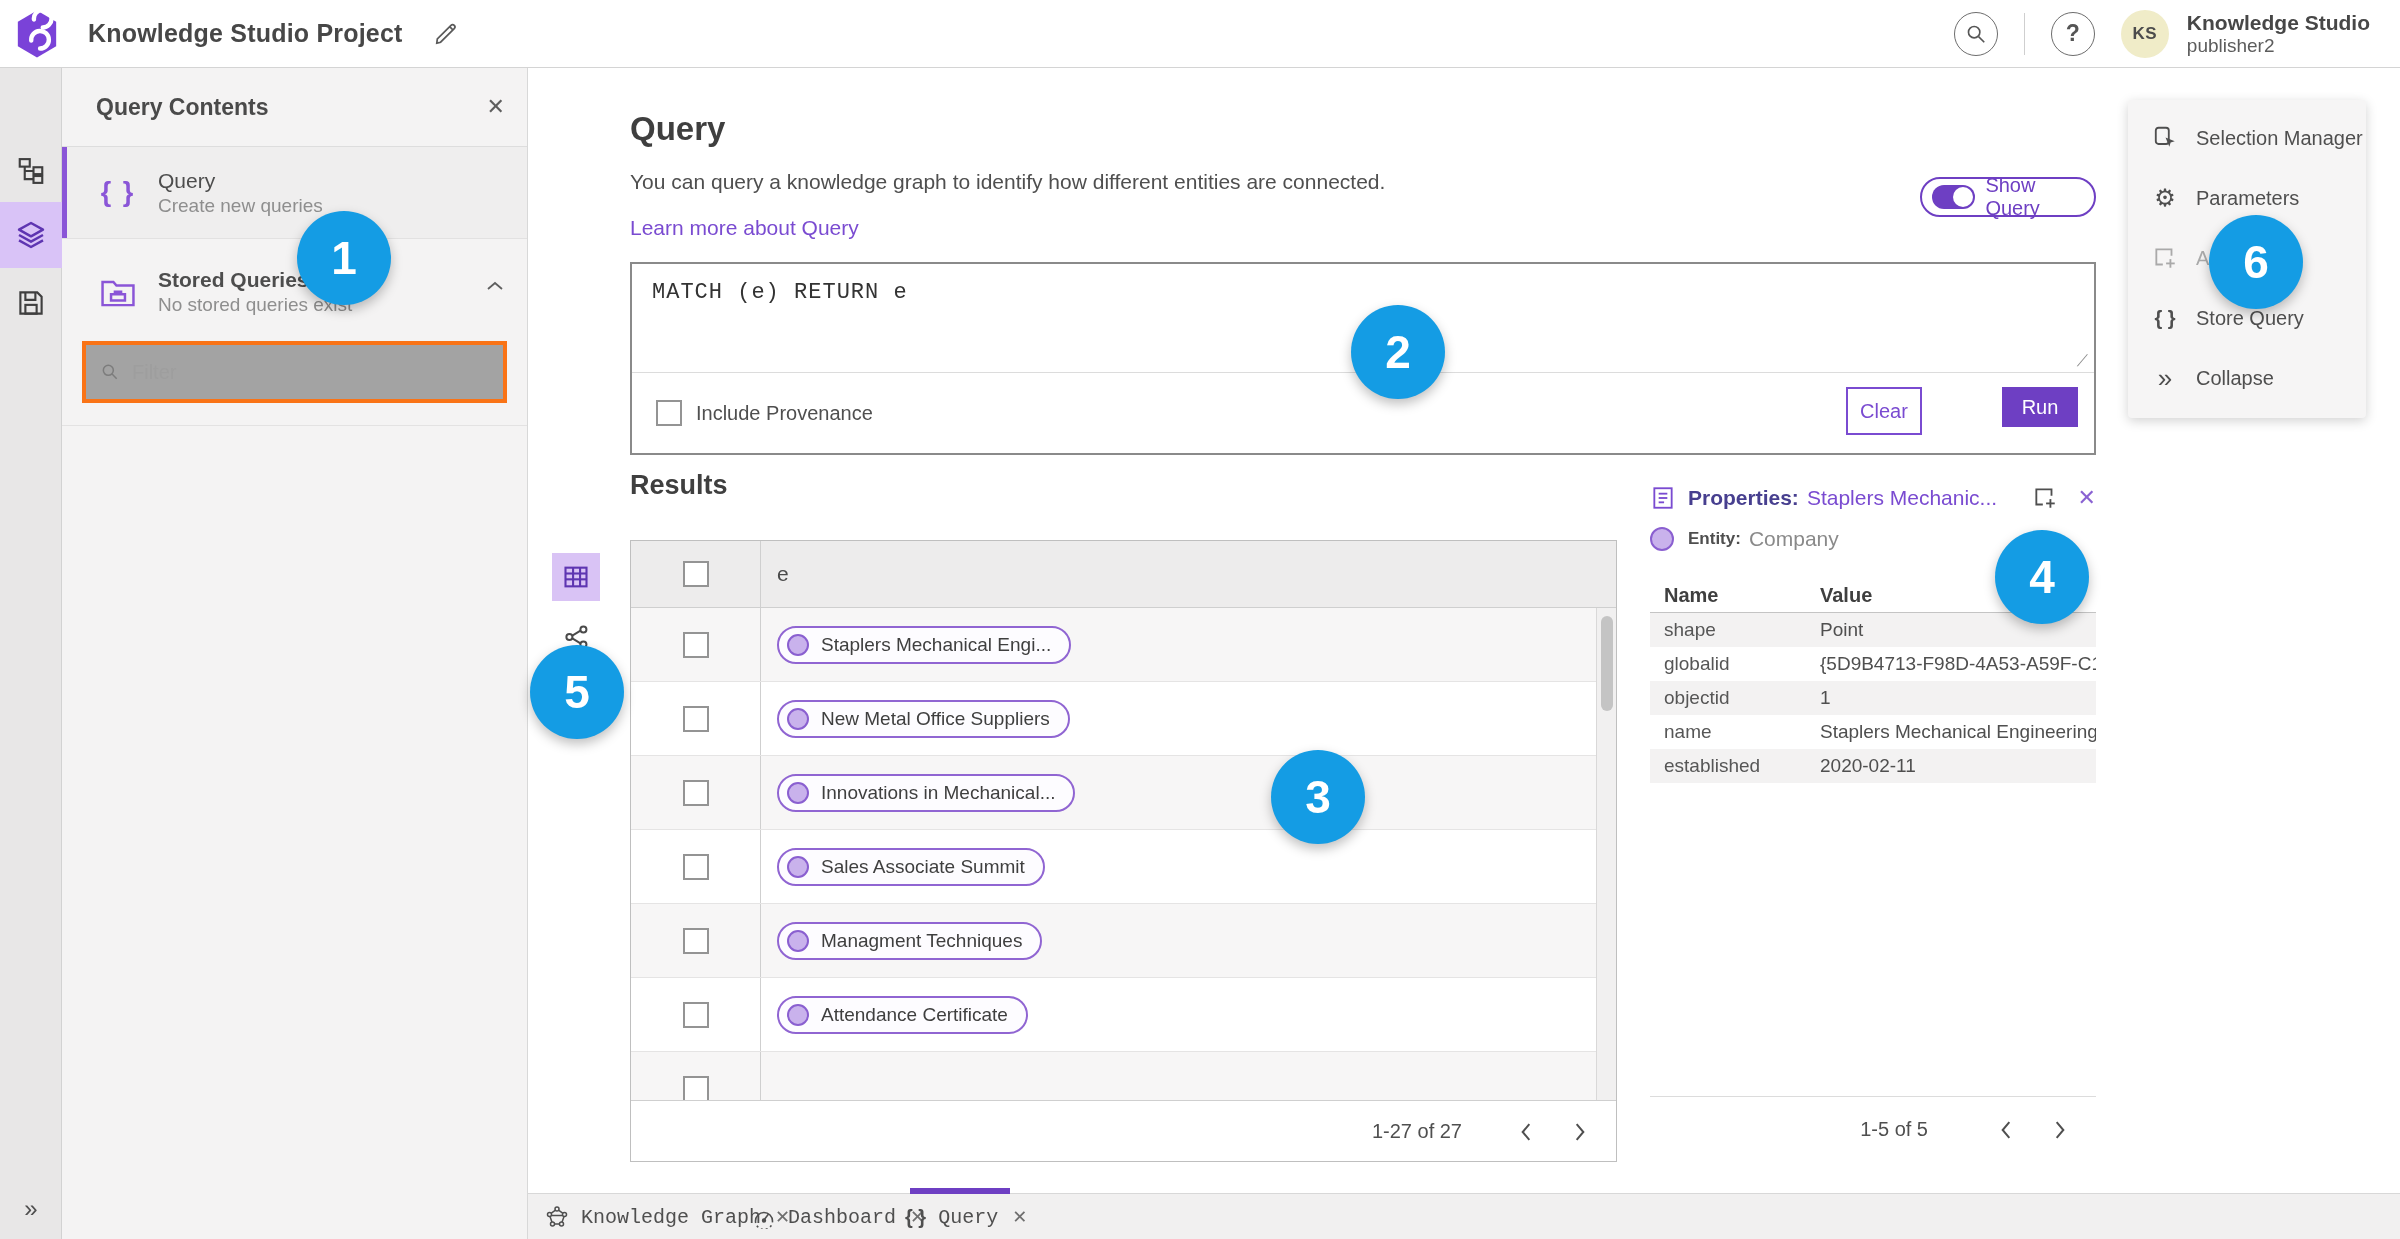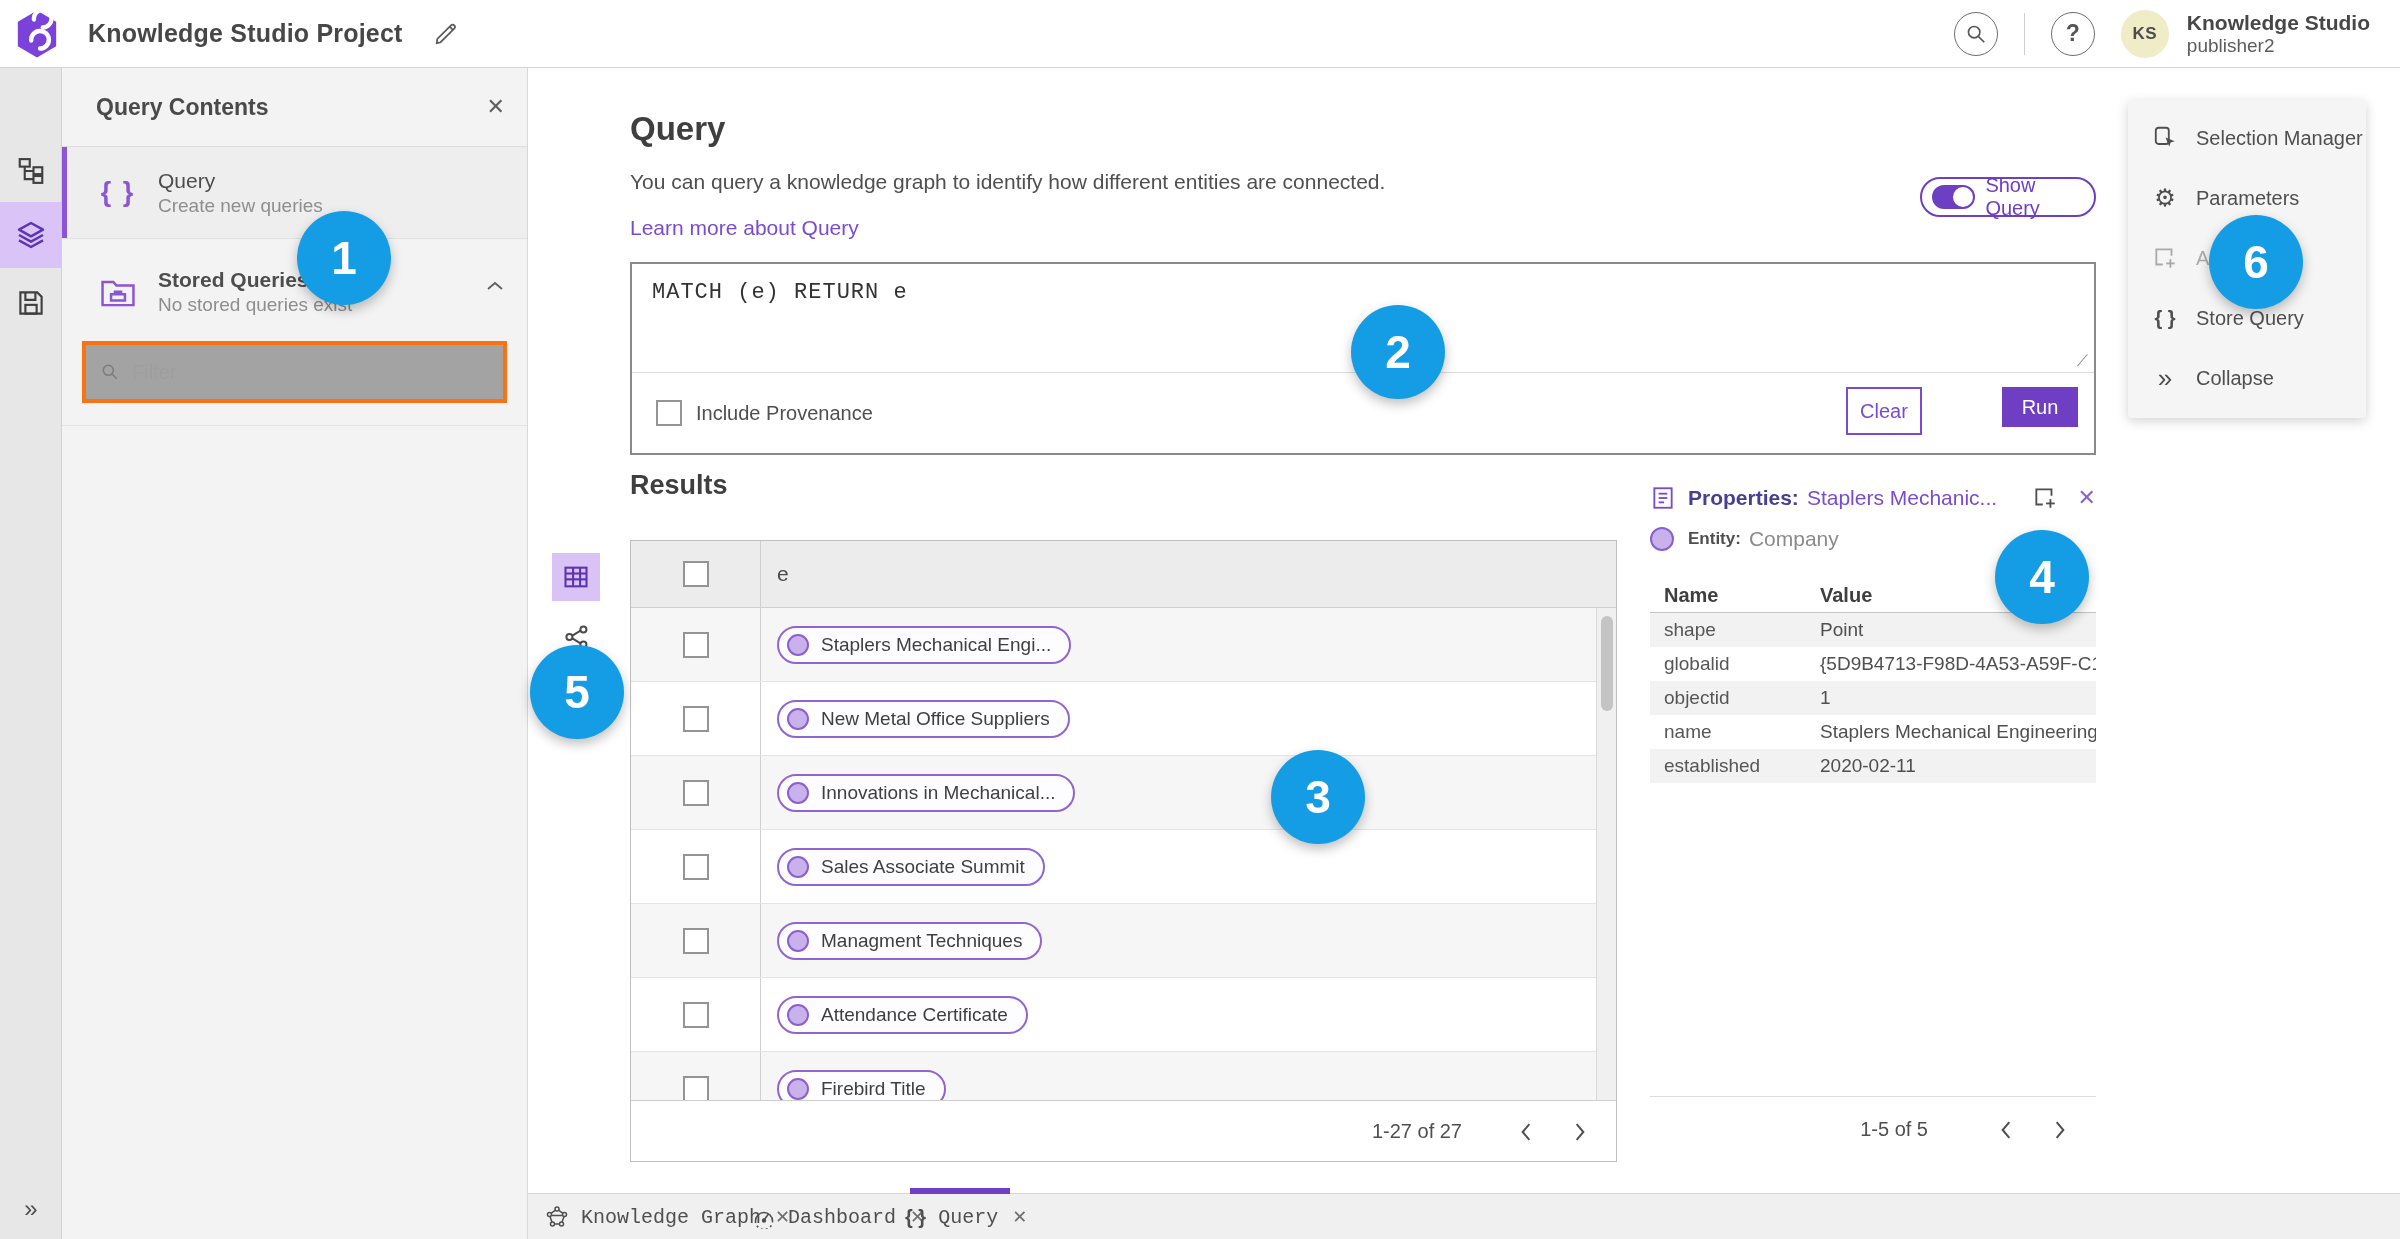--- a/index.html
+++ b/index.html
@@ -384,26 +384,20 @@
               <div class="entity-pill">
             <span class="pill-dot"></span>
             <span class="pill-label">Attendance Certificate</span>
               </div>
             </div>
         </div>
         <div class="t-row">
           <div class="t-check">
               <div class="checkbox"></div>
             </div>
-          <div class="t-cell">
-              <div class="entity-pill">
-            <span class="pill-dot"></span>
-            <span class="pill-label">Firebird Title</span>
-              </div>
-            </div>
         </div>
         <div id="t-scroll">
           <div id="t-thumb"></div>
         </div>
       </div>
       <div id="t-footer">
         <span class="pg-label">1-27 of 27</span>
         <div class="pg-btn">
           <svg width="16" height="20" viewBox="0 0 12 18">
               <polyline points="9,2 3,9 9,16" fill="none" stroke="#4f4f4f" stroke-width="1.8"></polyline>

